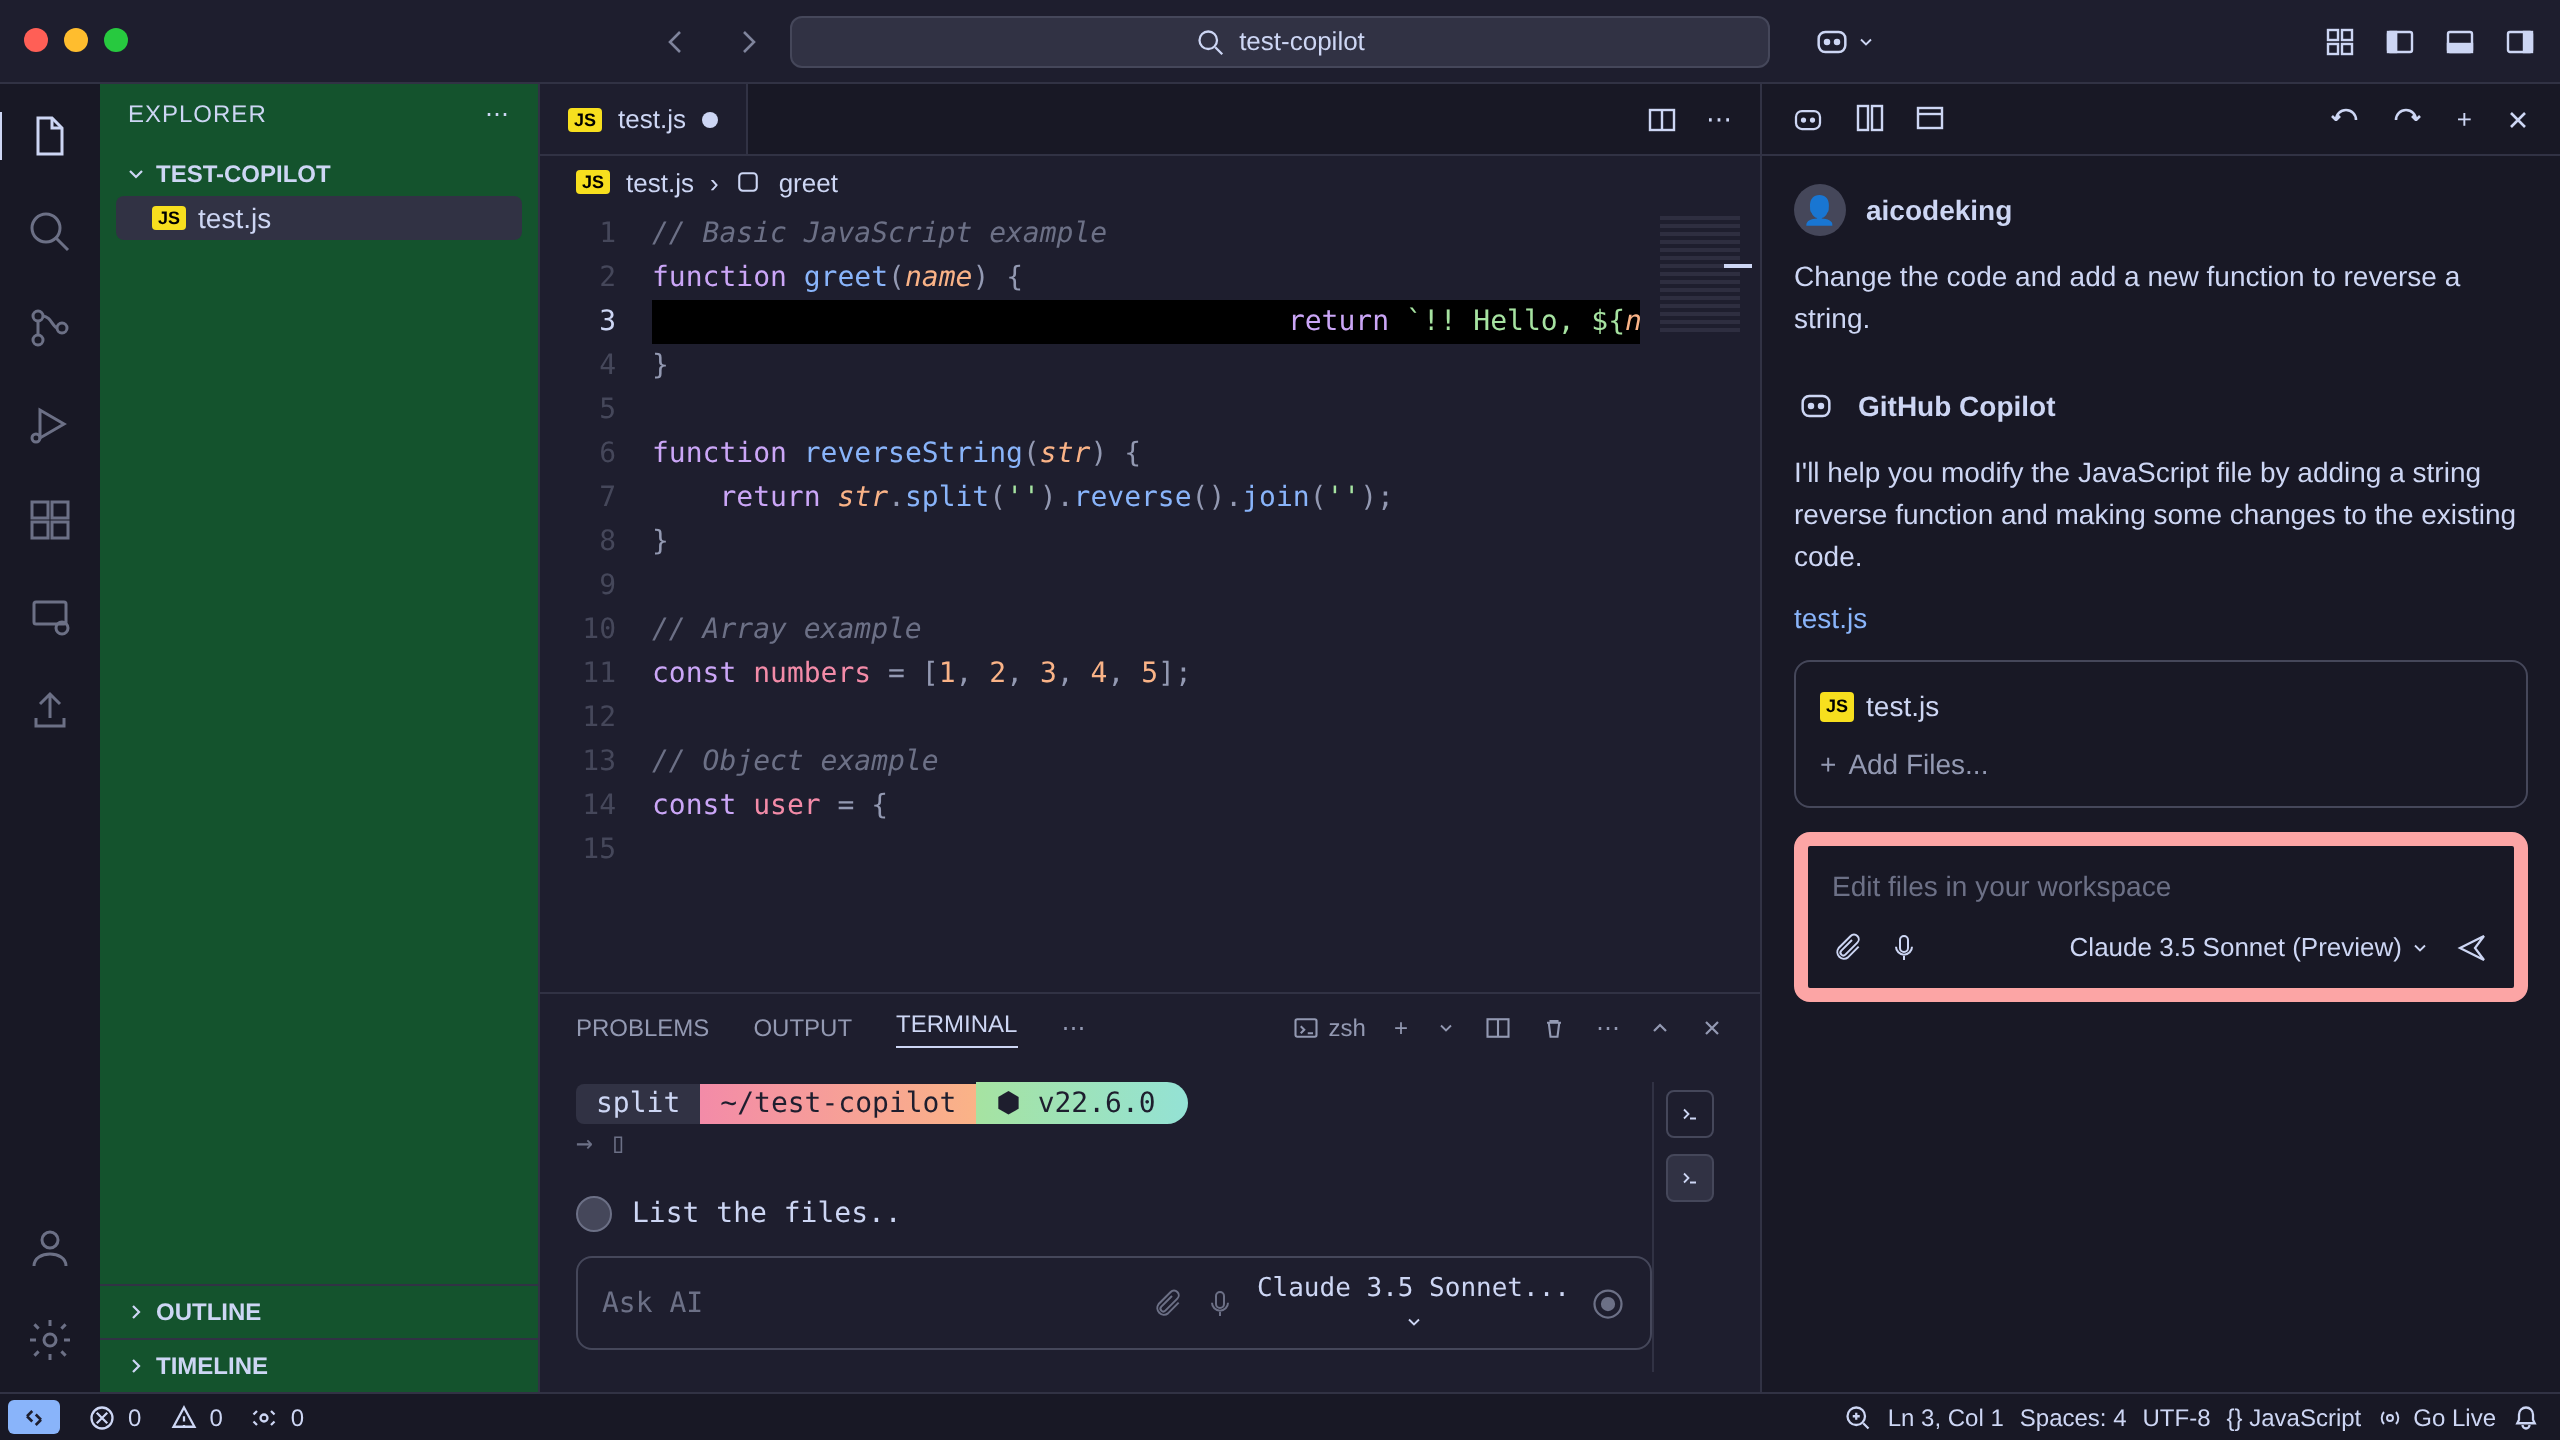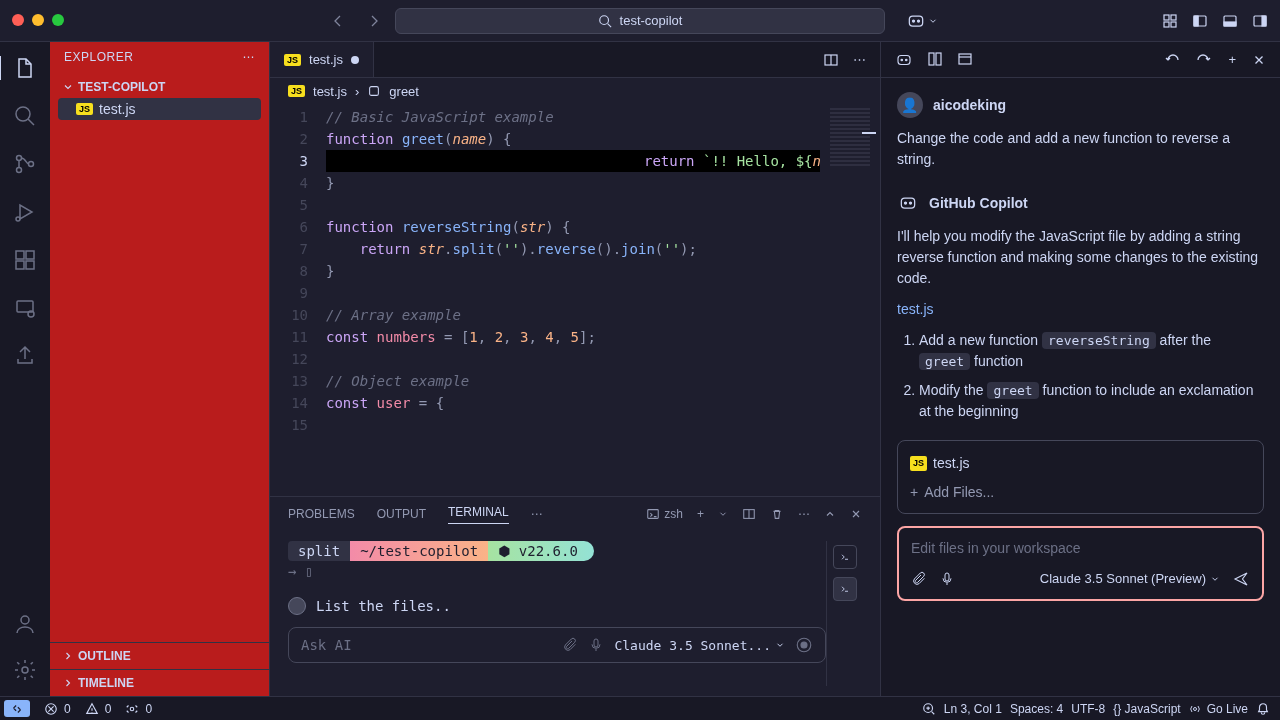--- a/index.html
+++ b/index.html
@@ -19,21 +19,21 @@
 .traffic-green { background: #27c93f; }
 .titlebar { height: 42px; display: flex; align-items: center; justify-content: center; position: relative; border-bottom: 1px solid #313244; }
 .nav-arrows { position: absolute; left: 330px; display: flex; gap: 20px; color: #7f849c; }
 .search-box { width: 490px; height: 26px; background: #313244; border-radius: 6px; display: flex; align-items: center; justify-content: center; gap: 8px; color: #cdd6f4; border: 1px solid #45475a; }
 .titlebar-right { position: absolute; right: 12px; display: flex; gap: 14px; align-items: center; color: #cdd6f4; }
 .titlebar-left-icons { position: absolute; left: 906px; display: flex; gap: 10px; align-items: center; color: #cdd6f4; }
 .layout { display: flex; height: calc(100% - 42px - 24px); }
 .activity-bar { width: 50px; background: #181825; display: flex; flex-direction: column; align-items: center; padding-top: 14px; gap: 24px; color: #6c7086; }
 .activity-bar .active { color: #cdd6f4; border-left: 2px solid #cdd6f4; padding-left: 12px; margin-left: -14px; }
 .activity-bottom { margin-top: auto; display: flex; flex-direction: column; gap: 22px; padding-bottom: 14px; align-items: center; }
-.sidebar { width: 220px; background: #b91c1c; border-right: 1px solid #313244; }
+.sidebar { width: 220px; background: #14532d; border-right: 1px solid #313244; }
 .sidebar-header { display: flex; align-items: center; justify-content: space-between; padding: 8px 14px; color: #cdd6f4; font-size: 12px; letter-spacing: 0.5px; }
 .sidebar-section { padding: 4px 8px; }
 .section-title { display: flex; align-items: center; gap: 4px; font-size: 12px; font-weight: 700; padding: 4px 4px; }
 .file-item { display: flex; align-items: center; gap: 6px; padding: 3px 18px; font-size: 14px; border-radius: 4px; }
 .file-item.selected { background: #313244; }
 .js-badge { background: #f7df1e; color: #000; font-size: 9px; font-weight: 700; padding: 1px 3px; border-radius: 2px; }
 .section-footer { position: absolute; bottom: 24px; width: 220px; left: 50px; }
 .section-footer .section-title { padding: 6px 12px; border-top: 1px solid #313244; }
 .editor-area { flex: 1; display: flex; flex-direction: column; background: #1e1e2e; }
 .tabs { height: 36px; display: flex; align-items: center; border-bottom: 1px solid #313244; background: #181825; }
@@ -70,21 +70,21 @@
 .prompt-seg.user-seg { background: #313244; color: #cdd6f4; border-radius: 4px 0 0 4px; }
 .prompt-seg.path-seg { background: linear-gradient(90deg, #f38ba8, #fab387); color: #1e1e2e; }
 .prompt-seg.node-seg { background: linear-gradient(90deg, #a6e3a1, #94e2d5); color: #1e1e2e; border-radius: 0 12px 12px 0; padding-right: 16px; }
 .terminal-secondary { width: 36px; border-left: 1px solid #313244; display: flex; flex-direction: column; align-items: center; gap: 8px; padding-top: 4px; }
 .term-icon-box { width: 24px; height: 24px; border: 1px solid #45475a; border-radius: 4px; display: flex; align-items: center; justify-content: center; font-size: 11px; }
 .term-icon-box.active { background: #313244; }
 .ai-suggestion { display: flex; align-items: center; gap: 10px; margin-top: 18px; color: #cdd6f4; }
 .ai-avatar-small { width: 18px; height: 18px; border-radius: 50%; background: #45475a; border: 1px solid #6c7086; }
 .ai-input-box { margin-top: 12px; border: 1px solid #45475a; border-radius: 8px; padding: 8px 12px; display: flex; align-items: center; gap: 10px; color: #6c7086; }
 .ai-input-text { flex: 1; }
-.ai-dropdown { display: flex; align-items: center; gap: 4px; color: #cdd6f4; font-size: 13px; }
+.ai-dropdown { display: flex; align-items: center; gap: 4px; color: #cdd6f4; font-size: 13px; flex-direction: column; }
 .copilot-panel { width: 400px; border-left: 1px solid #313244; background: #181825; display: flex; flex-direction: column; }
 .copilot-toolbar { height: 36px; display: flex; align-items: center; padding: 0 14px; gap: 16px; border-bottom: 1px solid #313244; justify-content: flex-end; color: #cdd6f4; }
 .copilot-toolbar-left { margin-right: auto; display: flex; gap: 14px; }
 .copilot-body { flex: 1; padding: 14px 16px; overflow: auto; font-size: 14px; line-height: 1.5; }
 .user-row { display: flex; align-items: center; gap: 10px; margin-bottom: 10px; }
 .user-avatar { width: 26px; height: 26px; border-radius: 50%; background: #45475a; display: flex; align-items: center; justify-content: center; font-size: 14px; }
 .user-name { font-weight: 700; }
 .user-msg { color: #cdd6f4; margin-bottom: 22px; }
 .bot-row { display: flex; align-items: center; gap: 10px; margin-bottom: 12px; }
 .bot-icon { width: 22px; height: 22px; display: flex; align-items: center; justify-content: center; }
@@ -92,21 +92,21 @@
 .bot-msg { color: #cdd6f4; margin-bottom: 10px; }
 .file-link { color: #89b4fa; margin-bottom: 10px; display: inline-block; }
 .bot-list { padding-left: 22px; margin-bottom: 18px; }
 .bot-list li { margin-bottom: 8px; }
 .code-pill { background: #313244; padding: 1px 6px; border-radius: 4px; font-family: Monaco, Consolas, monospace; font-size: 13px; }
 .working-set { border: 1px solid #45475a; border-radius: 8px; padding: 10px 12px; margin-bottom: 12px; }
 .ws-header { display: flex; align-items: center; justify-content: space-between; margin-bottom: 8px; }
 .done-btn { background: #cba6f7; color: #1e1e2e; padding: 2px 12px; border-radius: 4px; font-size: 13px; font-weight: 500; }
 .ws-file { display: flex; align-items: center; gap: 6px; padding: 2px 0; }
 .add-files { display: flex; align-items: center; gap: 6px; color: #9399b2; margin-top: 6px; }
-.copilot-input { border: 2px solid #fca5a5; border-radius: 8px; padding: 10px 12px; }
+.copilot-input { border: 7px solid #fca5a5; border-radius: 8px; padding: 10px 12px; }
 .copilot-input-placeholder { color: #6c7086; margin-bottom: 10px; }
 .copilot-input-row { display: flex; align-items: center; gap: 12px; }
 .copilot-input-row .spacer { flex: 1; }
 .model-select { display: flex; align-items: center; gap: 4px; font-size: 13px; }
 .send-icon { transform: rotate(0deg); }
 .statusbar { height: 24px; background: #181825; border-top: 1px solid #313244; display: flex; align-items: center; padding: 0 10px; font-size: 12px; color: #cdd6f4; gap: 14px; }
 .statusbar .sb-group { display: flex; align-items: center; gap: 6px; }
 .statusbar .right { margin-left: auto; display: flex; gap: 8px; align-items: center; }
 .remote-badge { background: #89b4fa; color: #1e1e2e; padding: 1px 6px; border-radius: 3px; margin-left: -6px; }
 svg { display: block; }
@@ -498,24 +498,20 @@
             <svg width="20" height="20" viewBox="0 0 24 24" fill="none" stroke="currentColor" stroke-width="1.5">
               <rect x="4" y="6" width="16" height="12" rx="4"></rect>
               <circle cx="9" cy="12" r="1.2" fill="currentColor"></circle>
               <circle cx="15" cy="12" r="1.2" fill="currentColor"></circle>
             </svg>
           </div>
         <span class="bot-name">GitHub Copilot</span>
       </div>
       <div class="bot-msg">I'll help you modify the JavaScript file by adding a string reverse function and making some changes to the existing code.</div>
       <a class="file-link">test.js</a>
-      <ol class="bot-list">
-        <li><span>Add a new function </span><span class="code-pill">reverseString</span><span> after the </span><span class="code-pill">greet</span><span> function</span></li>
-        <li><span>Modify the </span><span class="code-pill">greet</span><span> function to include an exclamation at the beginning</span></li>
-      </ol>
 
       <div class="working-set">
         <div class="ws-file">
           <span class="js-badge">JS</span>
           <span>test.js</span>
         </div>
         <div class="add-files">
           <span>+</span>
             <span>Add Files...</span>
         </div>

